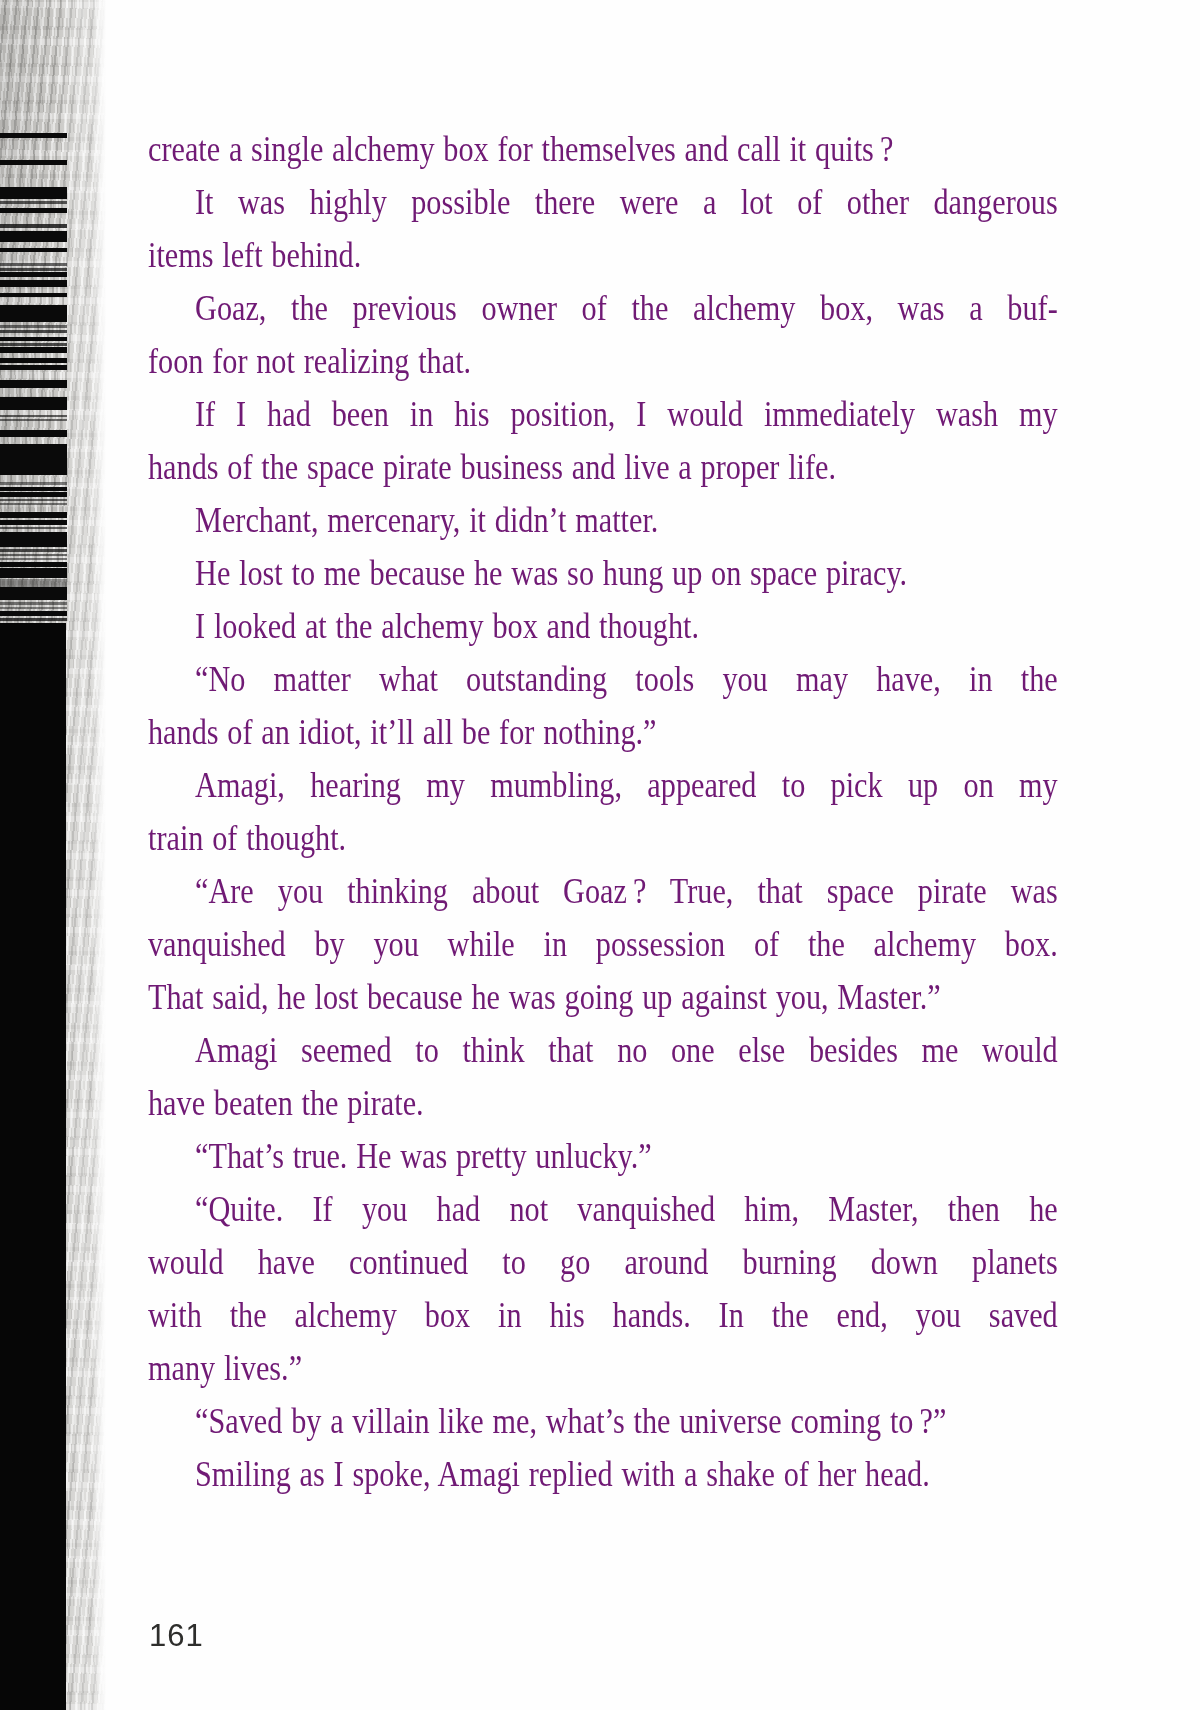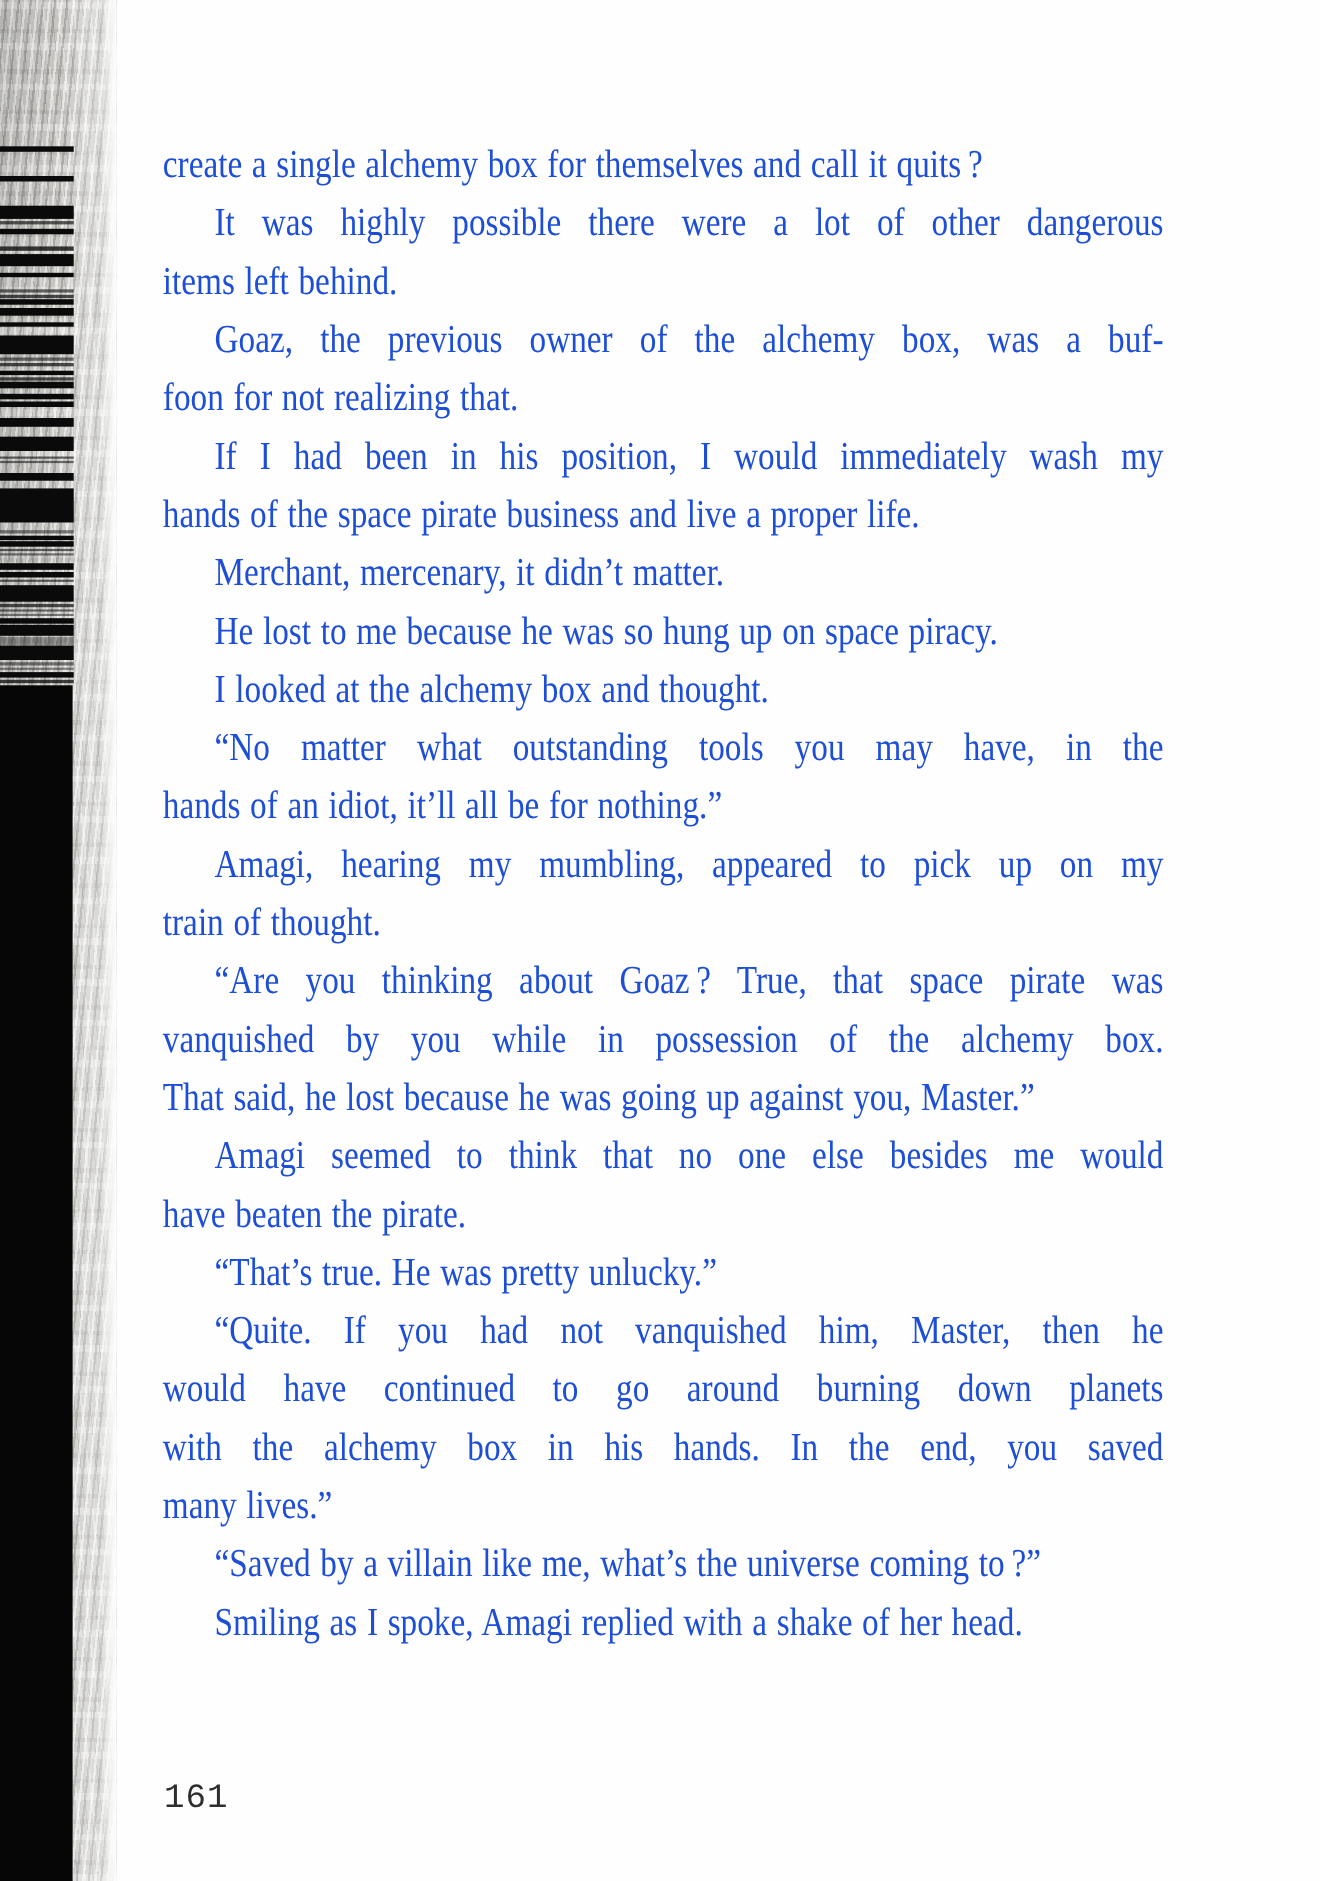--- a/index.html
+++ b/index.html
@@ -33,39 +33,39 @@
   .spine-block {
     position: absolute; left: 0; top: 623px;
     width: 66px; height: 1087px;
     background: #060606;
   }
 
   
   .text {
     position: absolute; left: 148px; top: 123px;
     width: 910px;
-    color: #1d4ed8;
+    color: #701a75;
   }
   .line {
     width: 1083px;
     transform: scaleX(0.84);
     transform-origin: 0 0;
     font-size: 36px;
     line-height: 53px;
     word-spacing: 0.04em;
     text-align: left;
     white-space: normal;
   }
   .line.j { text-align: justify; text-align-last: justify; }
   .line.ind { text-indent: 56px; }
 
   
   .pagenum {
     position: absolute; left: 149px; top: 1618px;
-    font-family: Liberation Mono, monospace;
+    font-family: Liberation Sans, sans-serif;
     font-size: 31px;
     letter-spacing: 1px;
     color: #2e2e2c;
   }
 </style>
 </head>
 <body>
 
 <div class="strip">
   <div id="barcode-bars">

